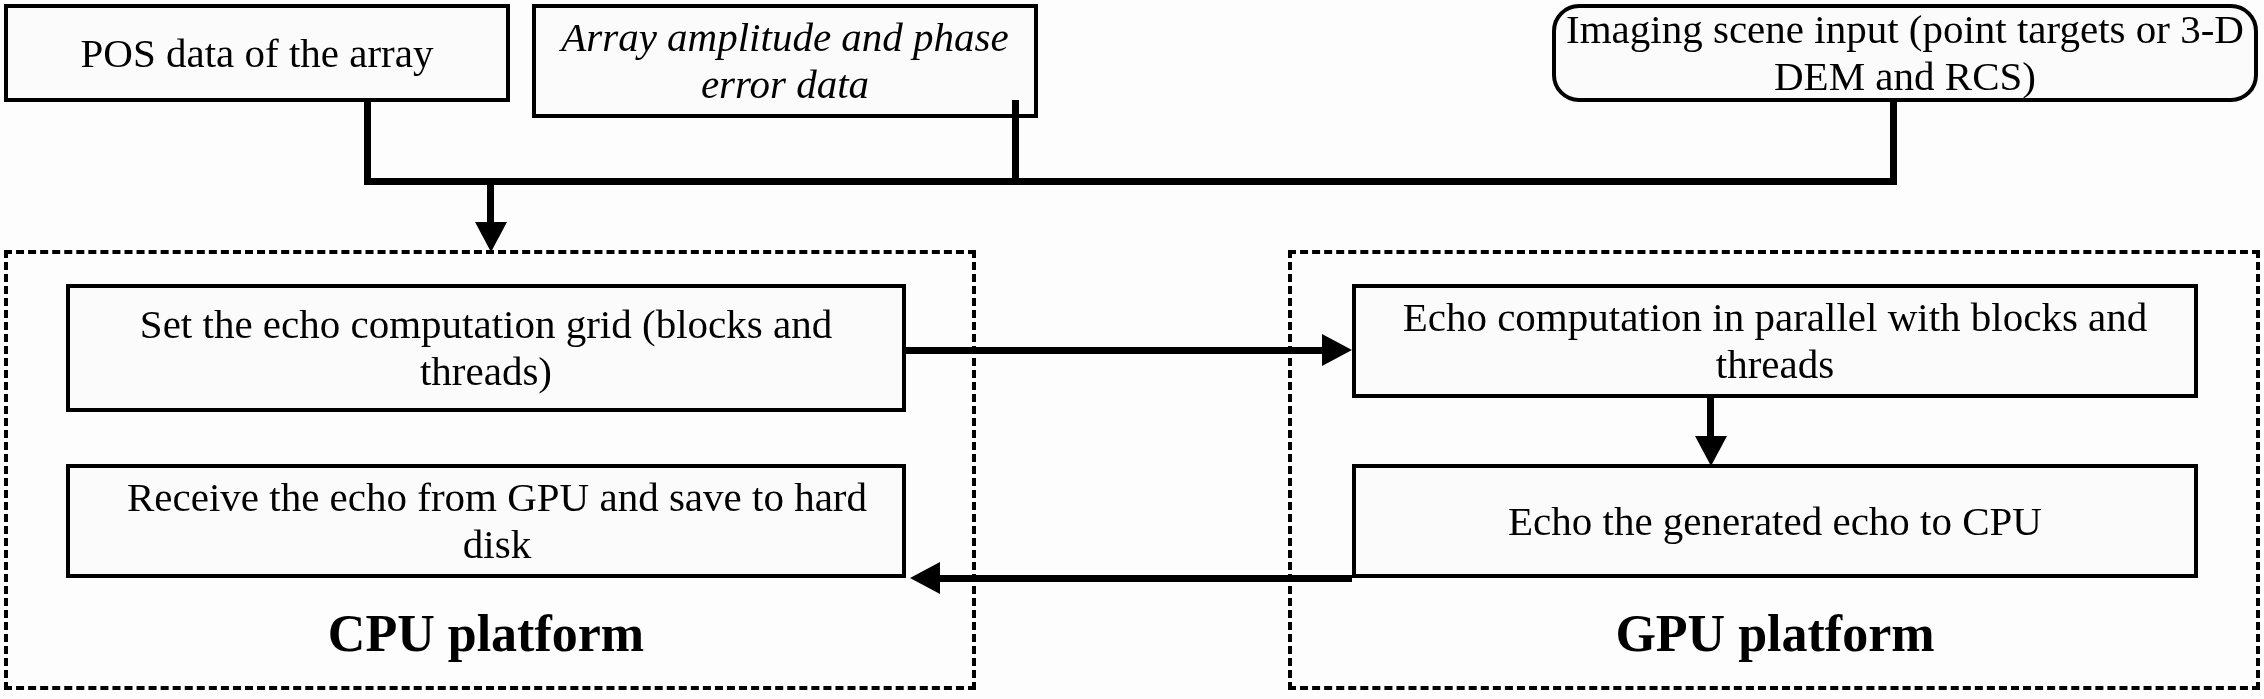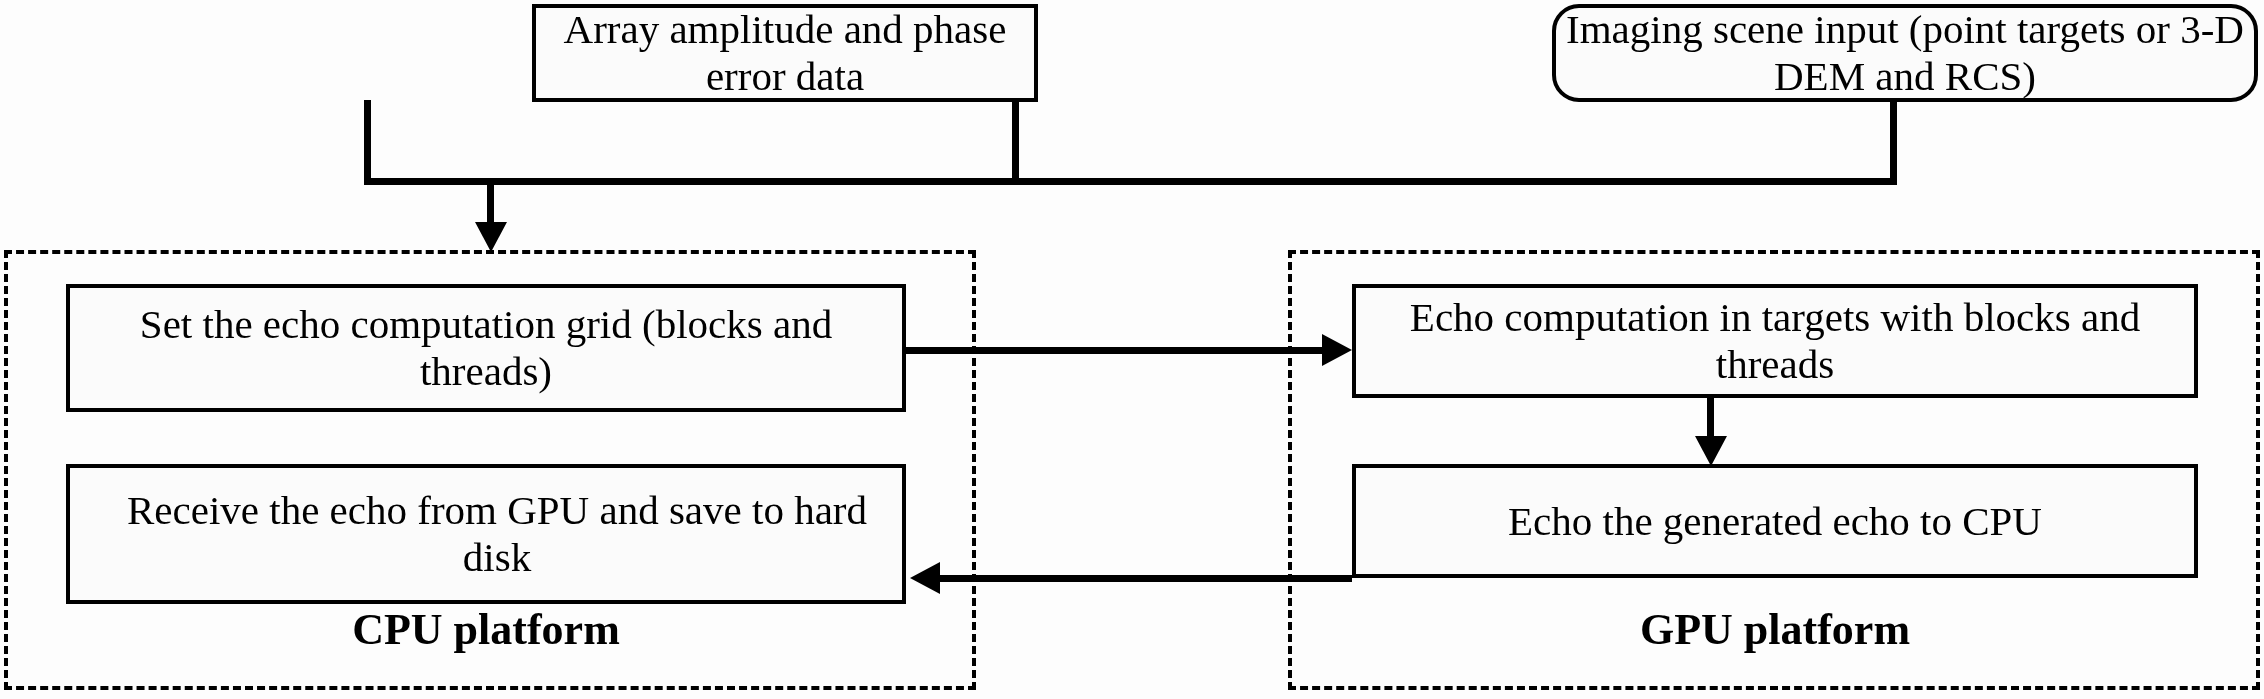--- a/index.html
+++ b/index.html
@@ -31,21 +31,21 @@
   }
   .dashed-region {
     position: absolute;
     box-sizing: border-box;
     border: 4px dashed #000000;
     background: transparent;
   }
   .platform-label {
     position: absolute;
     font-weight: bold;
-    font-size: 44px;
+    font-size: 52px;
     color: #000000;
     text-align: center;
     white-space: nowrap;
   }
   .hline {
     position: absolute;
     background: #000000;
     height: 7px;
   }
   .vline {
@@ -72,22 +72,25 @@
     border-top: 16px solid transparent;
     border-bottom: 16px solid transparent;
     border-right: 30px solid #000000;
   }
 </style>
 </head>
 <body>
 
 <div id="canvas">
 
+  <div class="box" style="left:4px; top:4px; width:506px; height:98px;">
+    <span>POS data of the array</span>
+  </div>
 
-  <div class="box" style="left:532px; top:4px; width:506px; height:98px;">
+  <div class="box" style="left:532px; top:4px; width:506px; height:114px;font-style:italic;">
     <span>Array amplitude and phase error data</span>
   </div>
 
   <div class="box" style="left:1552px; top:4px; width:706px; height:98px;border-radius:27px;">
     <span>Imaging scene input (point targets or 3-D DEM and RCS)</span>
   </div>
 
   <div class="vline" style="left:364px; top:100px; height:84px;"></div>
   <div class="vline" style="left:1012px; top:100px; height:84px;"></div>
   <div class="vline" style="left:1890px; top:100px; height:84px;"></div>
@@ -95,32 +98,32 @@
 
   <div class="vline" style="left:487px; top:178px; height:48px;"></div>
   <div class="arrow-down" style="left:475px; top:222px;"></div>
 
   <div class="dashed-region" style="left:4px; top:250px; width:972px; height:440px;"></div>
 
   <div class="box" style="left:66px; top:284px; width:840px; height:128px;">
     <span>Set the echo computation grid (blocks and threads)</span>
   </div>
 
-  <div class="box" style="left:66px; top:464px; width:840px; height:140px;padding-left:32px;">
+  <div class="box" style="left:66px; top:464px; width:840px; height:114px;padding-left:32px;">
     <span>Receive the echo from GPU and save to hard disk</span>
   </div>
 
   <div class="platform-label" style="left:66px; top:604px; width:840px;">
     <span>CPU platform</span>
   </div>
 
   <div class="dashed-region" style="left:1288px; top:250px; width:972px; height:440px;"></div>
 
   <div class="box" style="left:1352px; top:284px; width:846px; height:114px;">
-    <span>Echo computation in targets with blocks and threads</span>
+    <span>Echo computation in parallel with blocks and threads</span>
   </div>
 
   <div class="box" style="left:1352px; top:464px; width:846px; height:114px;">
     <span>Echo the generated echo to CPU</span>
   </div>
 
   <div class="platform-label" style="left:1352px; top:604px; width:846px;">
     <span>GPU platform</span>
   </div>
 

